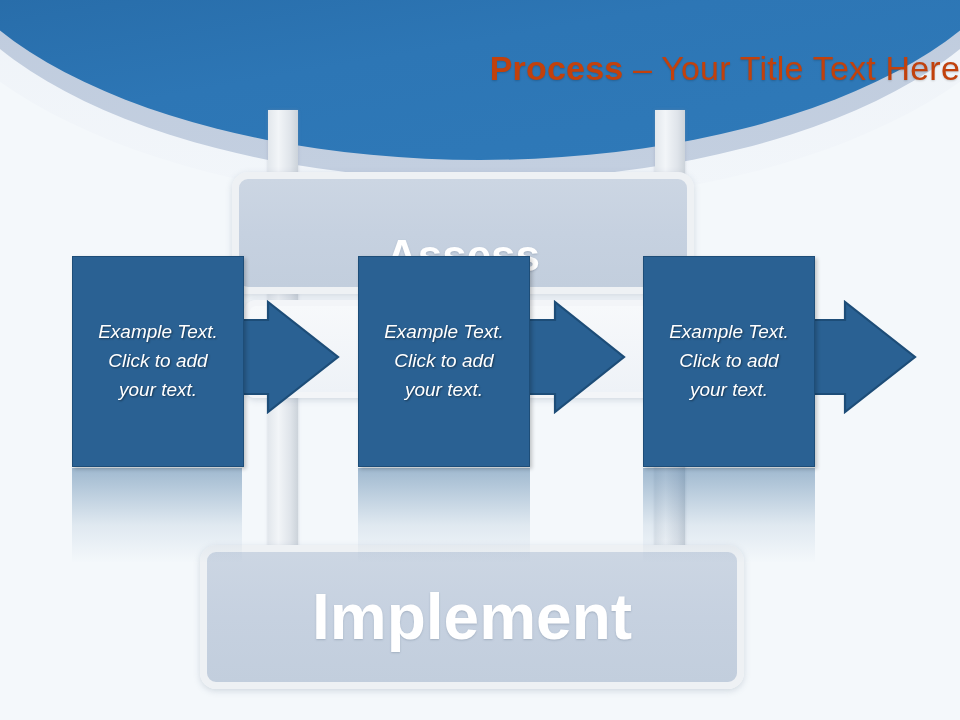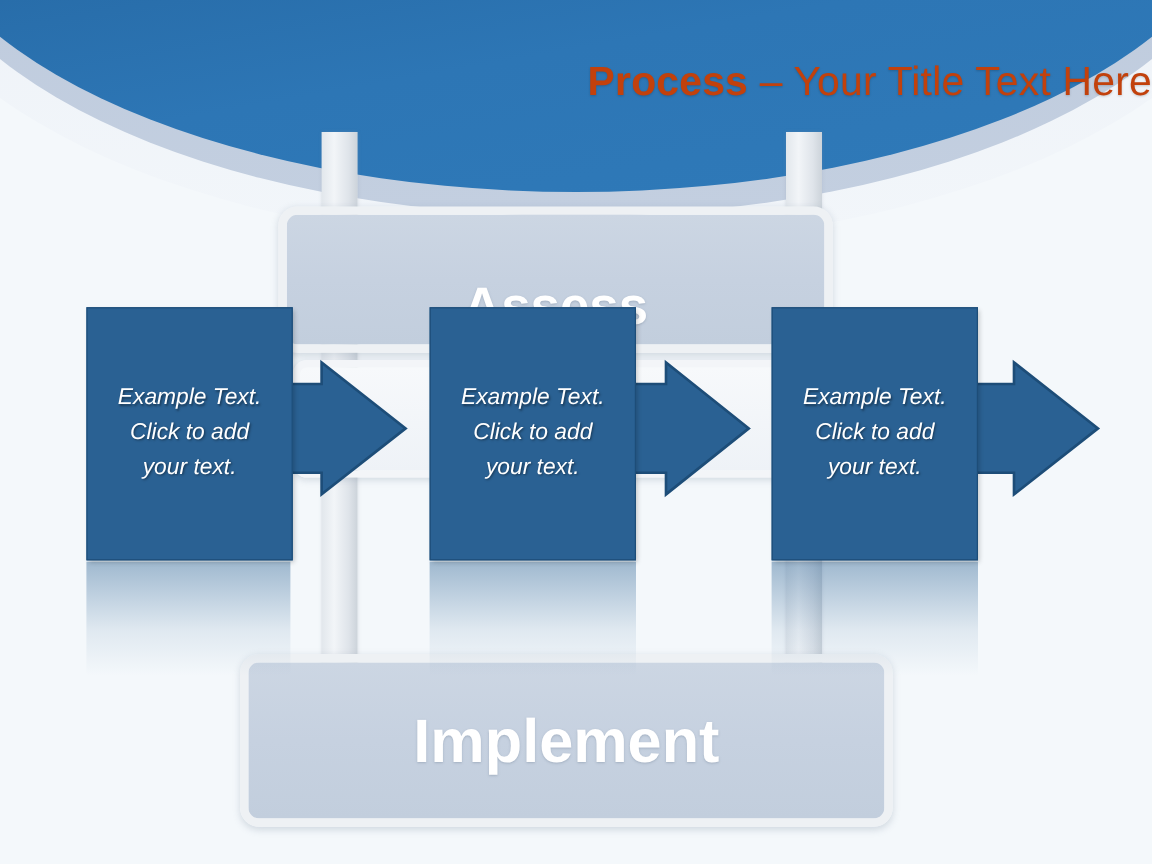--- a/index.html
+++ b/index.html
@@ -107,21 +107,21 @@
   .sign-middle {
     left: 244px; top: 300px;
     width: 440px; height: 86px;
     border-radius: 12px;
     background: linear-gradient(180deg, #f7f9fb 0%, #eef2f7 100%);
     border: 6px solid #f3f5f8;
   }
   .sign-implement {
     left: 200px; top: 545px;
     width: 530px; height: 130px;
-    font-size: 51px;
+    font-size: 64px;
   }
 
   
   .reflections { position: absolute; inset: 0; z-index: 6; pointer-events: none; }
   .reflect {
     position: absolute;
     top: 468px;
     height: 95px;
     background: linear-gradient(180deg, rgba(42,97,147,0.42) 0%, rgba(42,97,147,0.10) 60%, rgba(42,97,147,0) 100%);
   }

